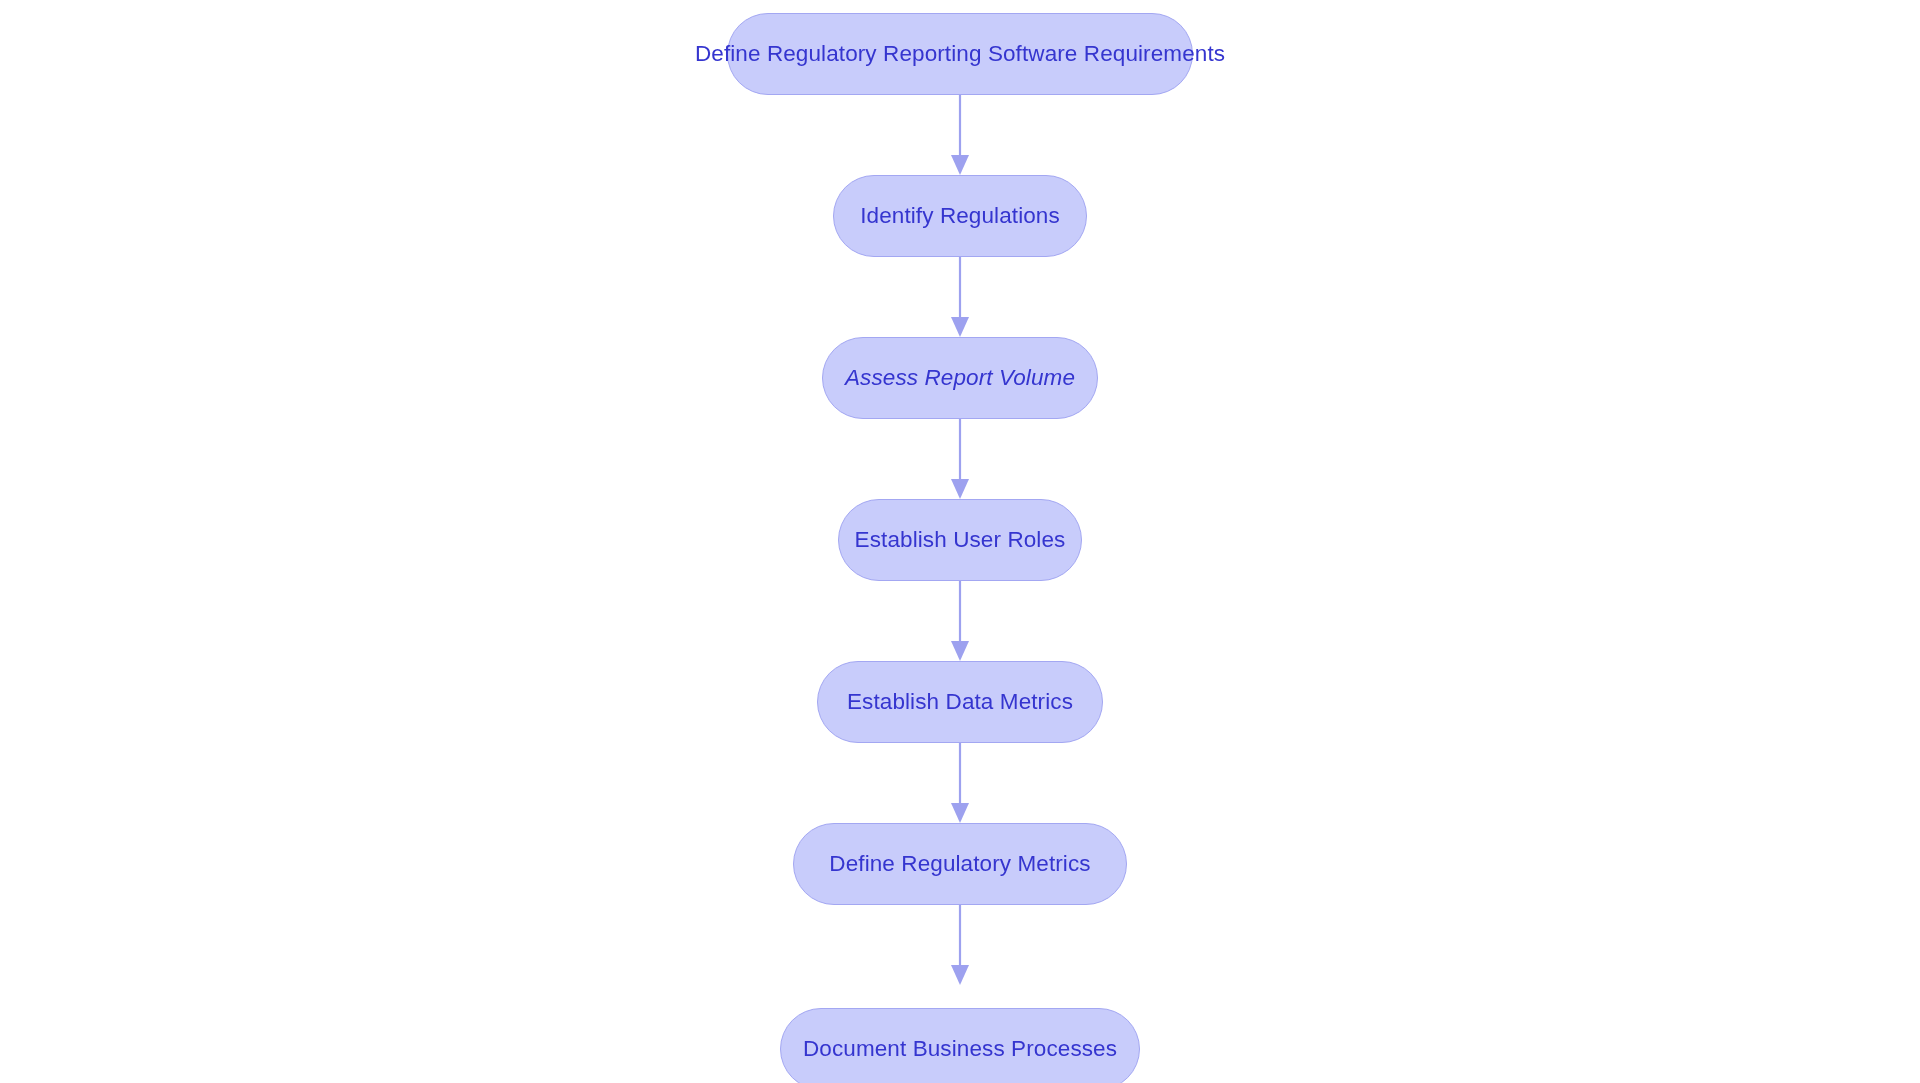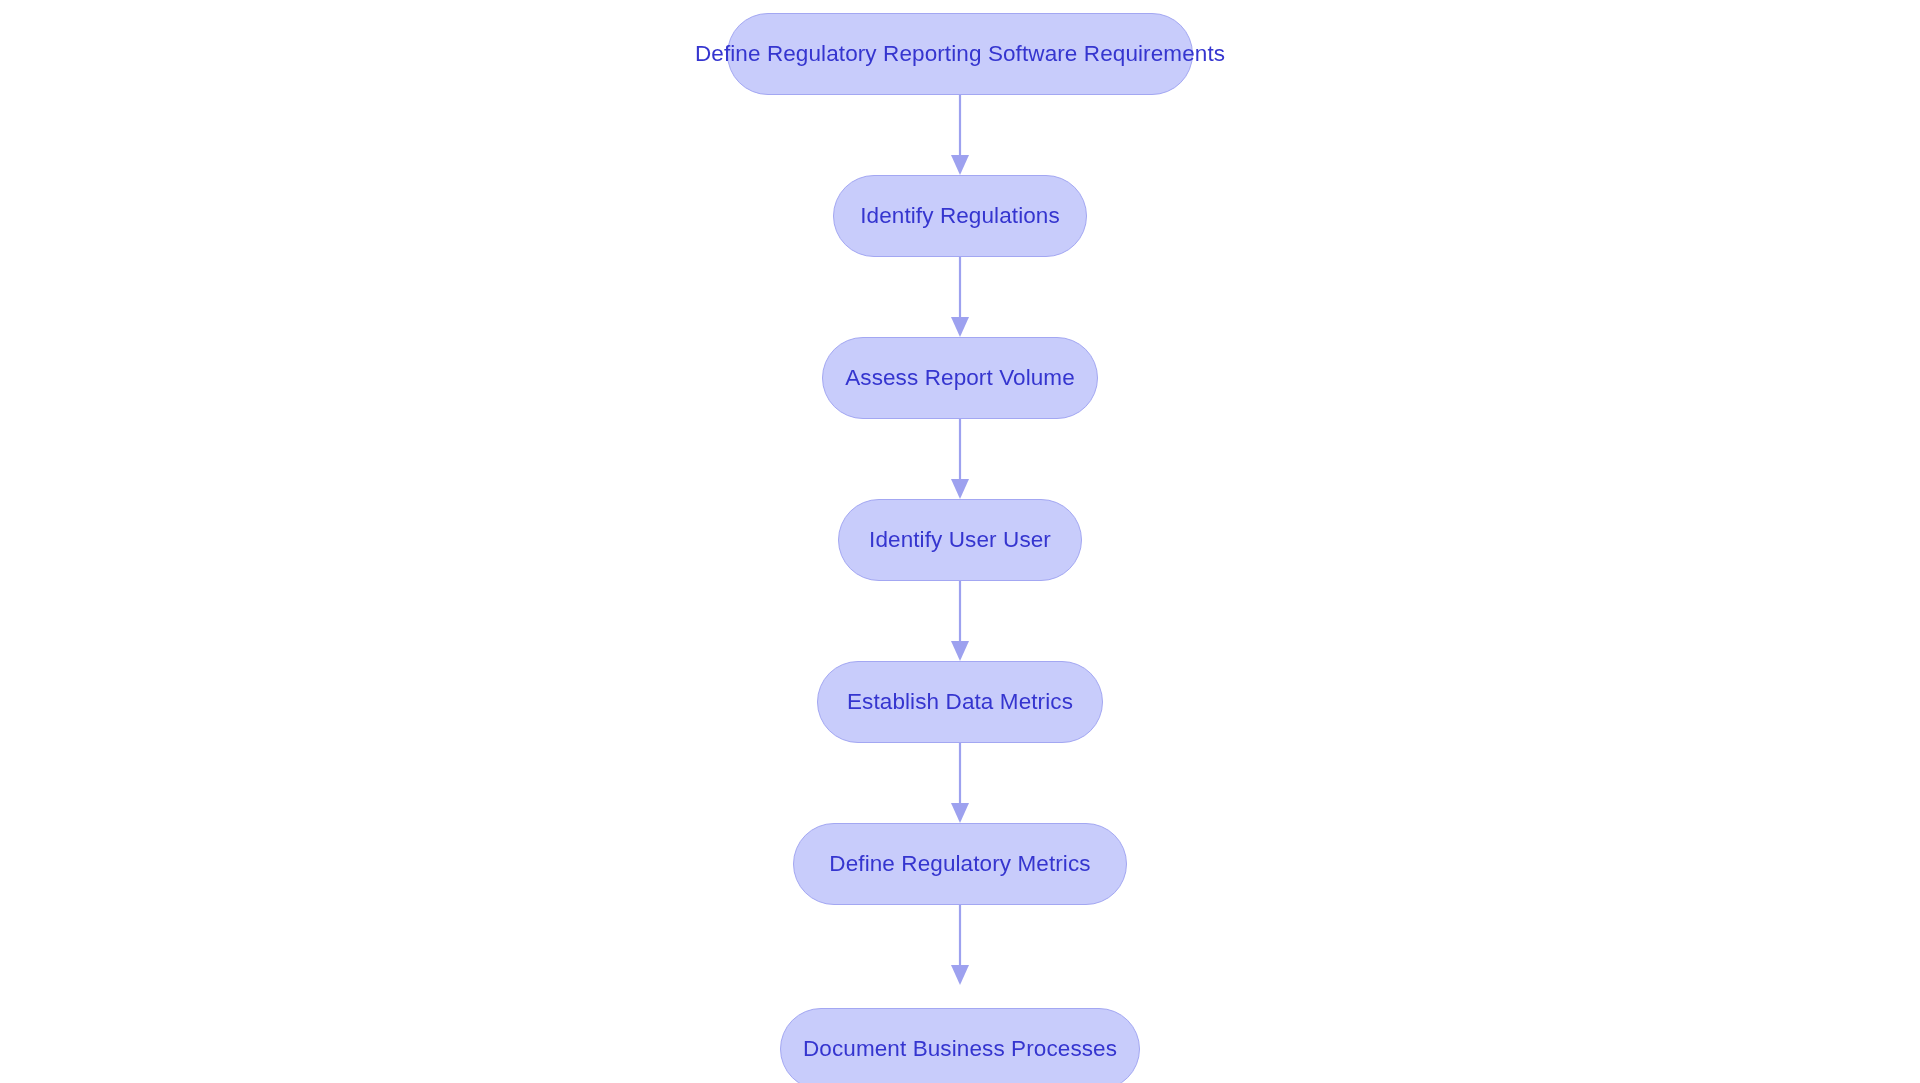--- a/index.html
+++ b/index.html
@@ -121,25 +121,25 @@
           <line x1="12" y1="0" x2="12" y2="62" class="connector-line"></line>
           <polygon points="3,60 21,60 12,80" class="connector-arrowhead"></polygon>
         </svg>
       </div>
       <div class="flow-node" style="top: 13px; width: 466px;">
         <span class="flow-node-label">Define Regulatory Reporting Software Requirements</span>
       </div>
       <div class="flow-node" style="top: 175px; width: 254px; align-items: center;">
         <span class="flow-node-label">Identify Regulations</span>
       </div>
-      <div class="flow-node" style="top: 337px; width: 276px;">
+      <div class="flow-node" style="top: 337px; width: 276px; font-style: italic;">
         <span class="flow-node-label">Assess Report Volume</span>
       </div>
       <div class="flow-node" style="top: 499px; width: 244px;">
-        <span class="flow-node-label">Identify User User</span>
+        <span class="flow-node-label">Establish User Roles</span>
       </div>
       <div class="flow-node" style="top: 661px; width: 286px;">
         <span class="flow-node-label">Establish Data Metrics</span>
       </div>
       <div class="flow-node" style="top: 823px; width: 334px;">
         <span class="flow-node-label">Define Regulatory Metrics</span>
       </div>
       <div class="flow-node" style="top: 1008px; width: 360px; justify-content: center;">
         <span class="flow-node-label">Document Business Processes</span>
       </div>

